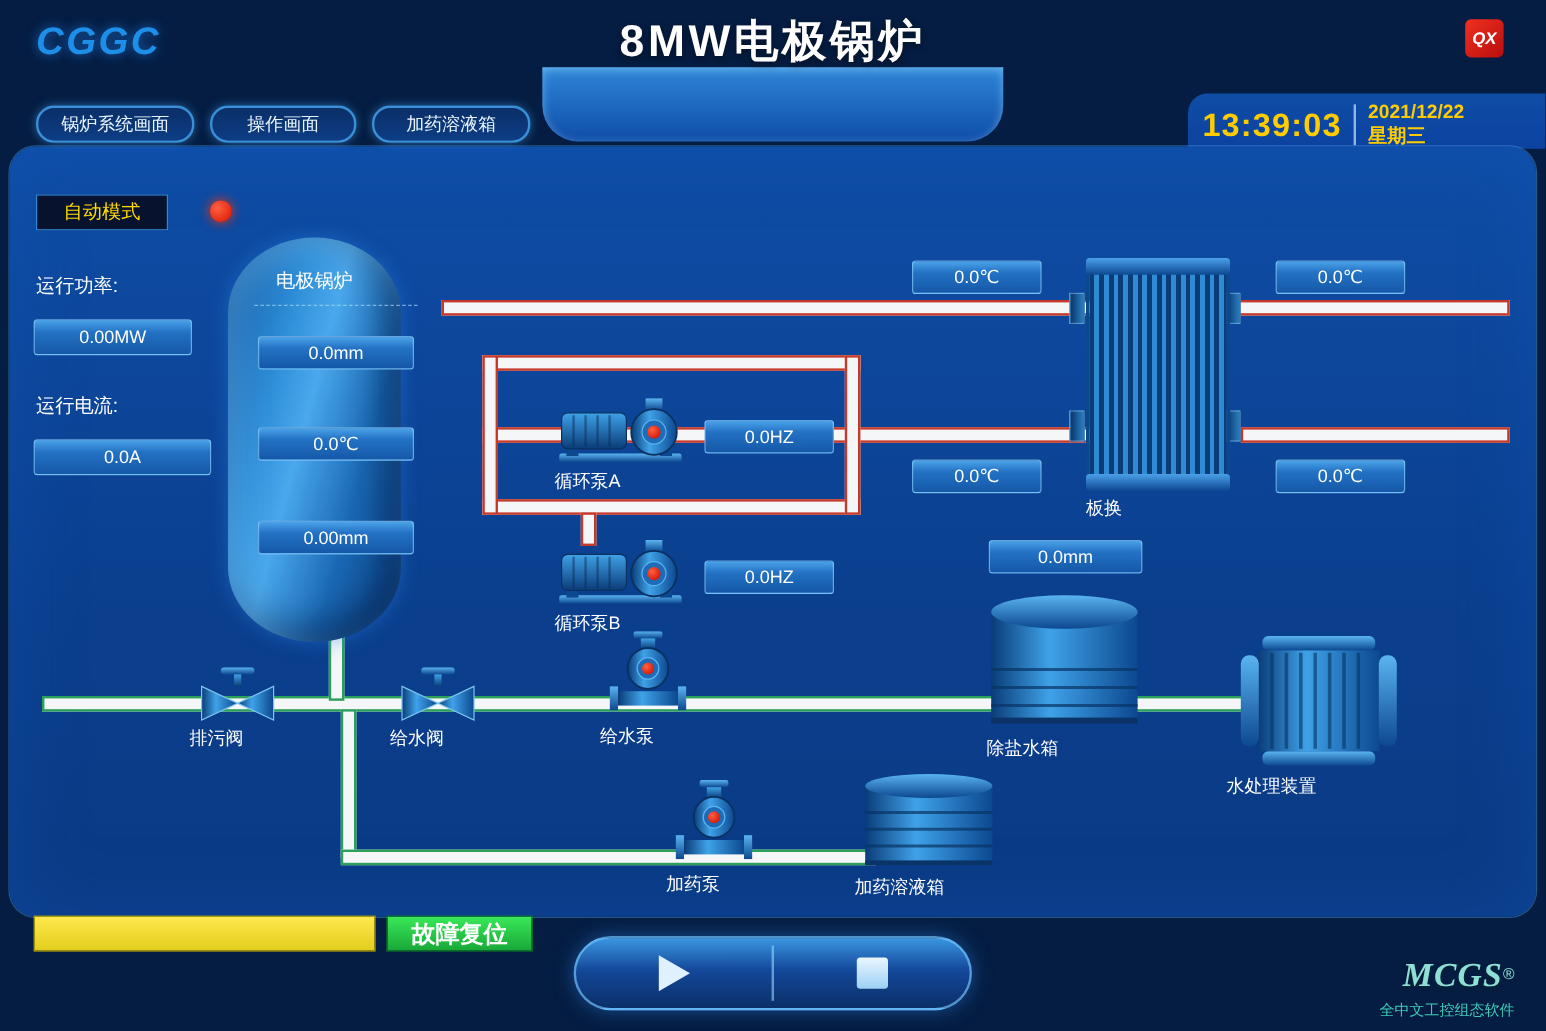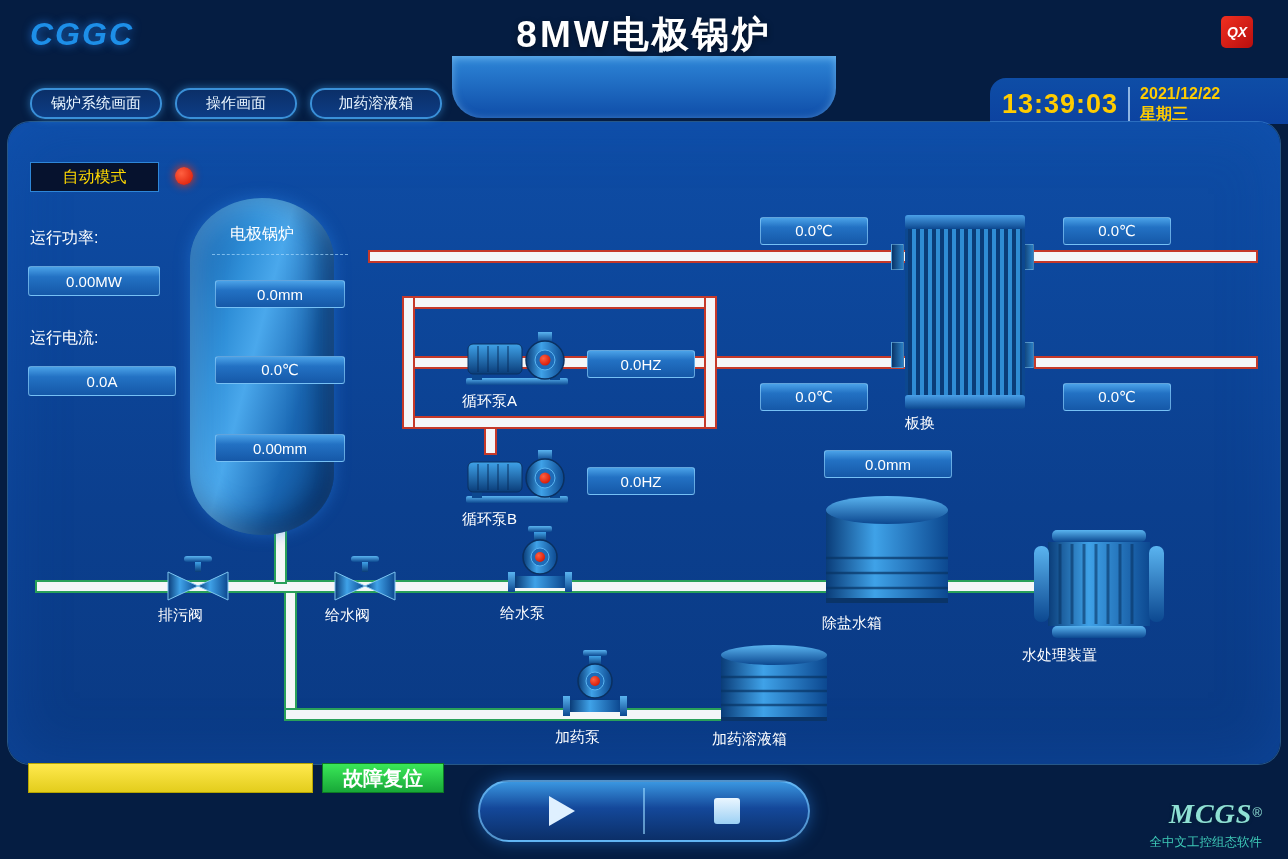--- a/index.html
+++ b/index.html
@@ -24,21 +24,21 @@
        color:#eaf6ff;font-size:15px;display:flex;align-items:center;justify-content:center;top:88px;
        box-shadow:0 0 8px rgba(60,160,240,.55);z-index:5;cursor:pointer}
   .clockwrap{left:1002px;top:84px;display:flex;align-items:center;gap:10px;z-index:5}
   .clocktime{color:#ffcc00;font-weight:bold;font-size:27px;letter-spacing:1px}
   .clocksep{width:2px;height:34px;background:rgba(200,230,255,.7)}
   .clockdate{color:#ffcc00;font-weight:bold;font-size:16px;line-height:1.25}
   .vbox{height:28px;background:linear-gradient(180deg,#4aa2e8 0%,#2372c4 35%,#1558a8 100%);
         border:1px solid rgba(150,215,255,.6);border-radius:3px;color:#fff;font-size:15px;
         display:flex;align-items:center;justify-content:center;z-index:6}
   .lbl{color:#fff;font-size:15px;z-index:6;text-align:left}
-  .modebtn{left:30px;top:162px;width:129px;height:30px;background:#06122e;border:1px solid #2e86d8;color:#ffd900;
+  .modebtn{left:30px;top:162px;width:110px;height:30px;background:#06122e;border:1px solid #2e86d8;color:#ffd900;
            font-size:16px;display:flex;align-items:center;justify-content:center;z-index:6;cursor:pointer}
   .reddot{left:175px;top:167px;width:18px;height:18px;border-radius:50%;
           background:radial-gradient(circle at 35% 35%,#ff6040,#d81400);box-shadow:0 0 10px #ff3000;z-index:6}
   .pipe{background:#f4f6f8;z-index:2}
   .pipe.red{border:2px solid #c5392a}
   .pipe.green{border:2px solid #2aa05a}
   .dev{z-index:4}
   .boiler{left:190px;top:198px;width:144px;height:337px;border-radius:90px/78px;
           background:linear-gradient(105deg,#0d54a0 0%,#2f8fd8 30%,#4aa8ec 45%,#1a68b4 70%,#0a4488 100%);
           box-shadow:inset 10px 8px 26px rgba(140,210,255,.35), inset -12px -10px 30px rgba(4,24,64,.6), 0 0 16px rgba(40,130,230,.45);

